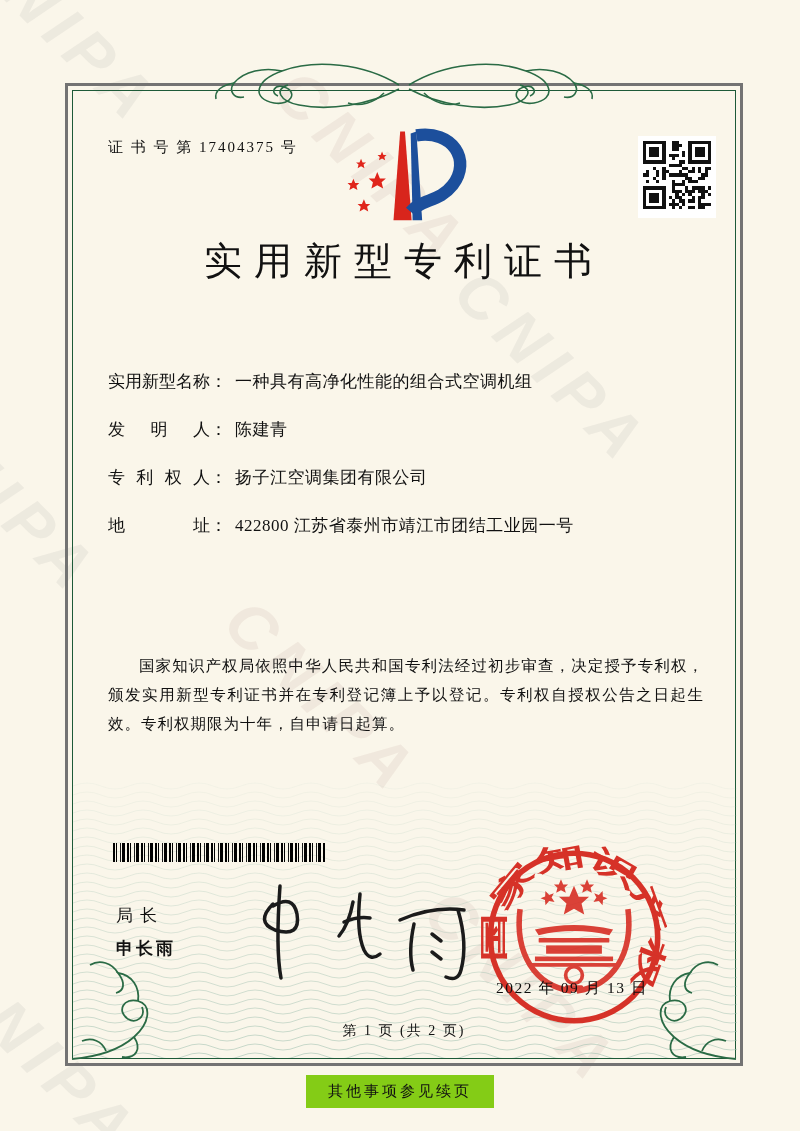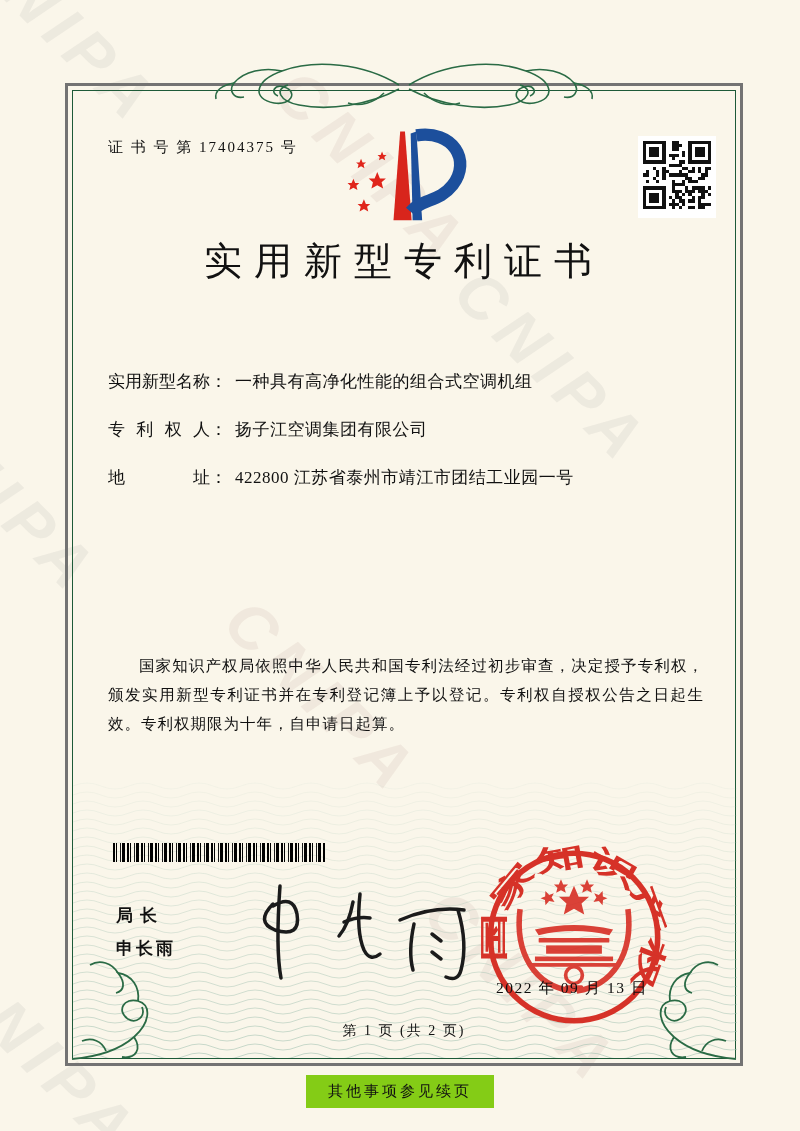--- a/index.html
+++ b/index.html
@@ -27,21 +27,21 @@
   .flabel{display:inline-block;width:102px;text-align:justify;text-align-last:justify;}
   .fvalue{margin-left:8px;letter-spacing:0.5px;}
   .grant-no{position:absolute;left:315px;top:0;}
   .paras{position:absolute;left:40px;right:36px;top:565px;font-size:15.5px;line-height:29px;
          letter-spacing:1px;text-align:justify;z-index:2;}
   .paras p{margin:0;text-indent:2em;}
   .barcode{position:absolute;left:45px;top:757px;width:212px;height:19px;z-index:2;
     background:repeating-linear-gradient(90deg,#000 0 2px,rgba(0,0,0,0) 2px 3px,#000 3px 4px,
       rgba(0,0,0,0) 4px 7px,#1a1a1a 7px 8px,rgba(0,0,0,0) 8px 9px,#000 9px 12px,rgba(0,0,0,0) 12px 14px);}
   .sig-title{position:absolute;left:48px;top:818px;font-family:"Liberation Sans",sans-serif;
-             font-size:17px;letter-spacing:7px;z-index:2;font-weight:bold;}
+             font-size:17px;letter-spacing:7px;z-index:2;}
   .sig-name{position:absolute;left:48px;top:851px;font-family:"Liberation Sans",sans-serif;
             font-size:17px;letter-spacing:3px;z-index:2;font-weight:bold;}
   .sig-script{position:absolute;left:150px;top:788px;z-index:2;}
   .seal{position:absolute;left:413px;top:758px;z-index:2;opacity:0.95;}
   .seal-date{position:absolute;left:428px;top:892px;font-size:15.5px;letter-spacing:1.5px;color:#0d0d0d;z-index:3;}
   .page-no{position:absolute;left:0;right:0;top:936px;text-align:center;font-size:14px;letter-spacing:2px;z-index:2;}
   .cont-note{position:absolute;left:50%;top:1075px;transform:translateX(-50%);background:#84cc16;
              padding:7px 22px;font-size:15px;letter-spacing:3px;z-index:2;white-space:nowrap;}
 </style>
 </head>
@@ -270,20 +270,23 @@
       </svg>
     </div>
 
     <div class="title">实用新型专利证书</div>
 
     <div class="fields">
       <div class="frow">
         <span class="flabel">实用新型名称</span><span>：</span><span class="fvalue">一种具有高净化性能的组合式空调机组</span>
       </div>
       <div class="frow">
+        <span class="flabel">发明人</span><span>：</span><span class="fvalue">陈建青</span>
+      </div>
+      <div class="frow">
         <span class="flabel">专利权人</span><span>：</span><span class="fvalue">扬子江空调集团有限公司</span>
       </div>
       <div class="frow">
         <span class="flabel">地址</span><span>：</span><span class="fvalue">422800  江苏省泰州市靖江市团结工业园一号</span>
       </div>
     </div>
 
     <div class="paras">
       <p>国家知识产权局依照中华人民共和国专利法经过初步审查，决定授予专利权，颁发实用新型专利证书并在专利登记簿上予以登记。专利权自授权公告之日起生效。专利权期限为十年，自申请日起算。</p>
     </div>

